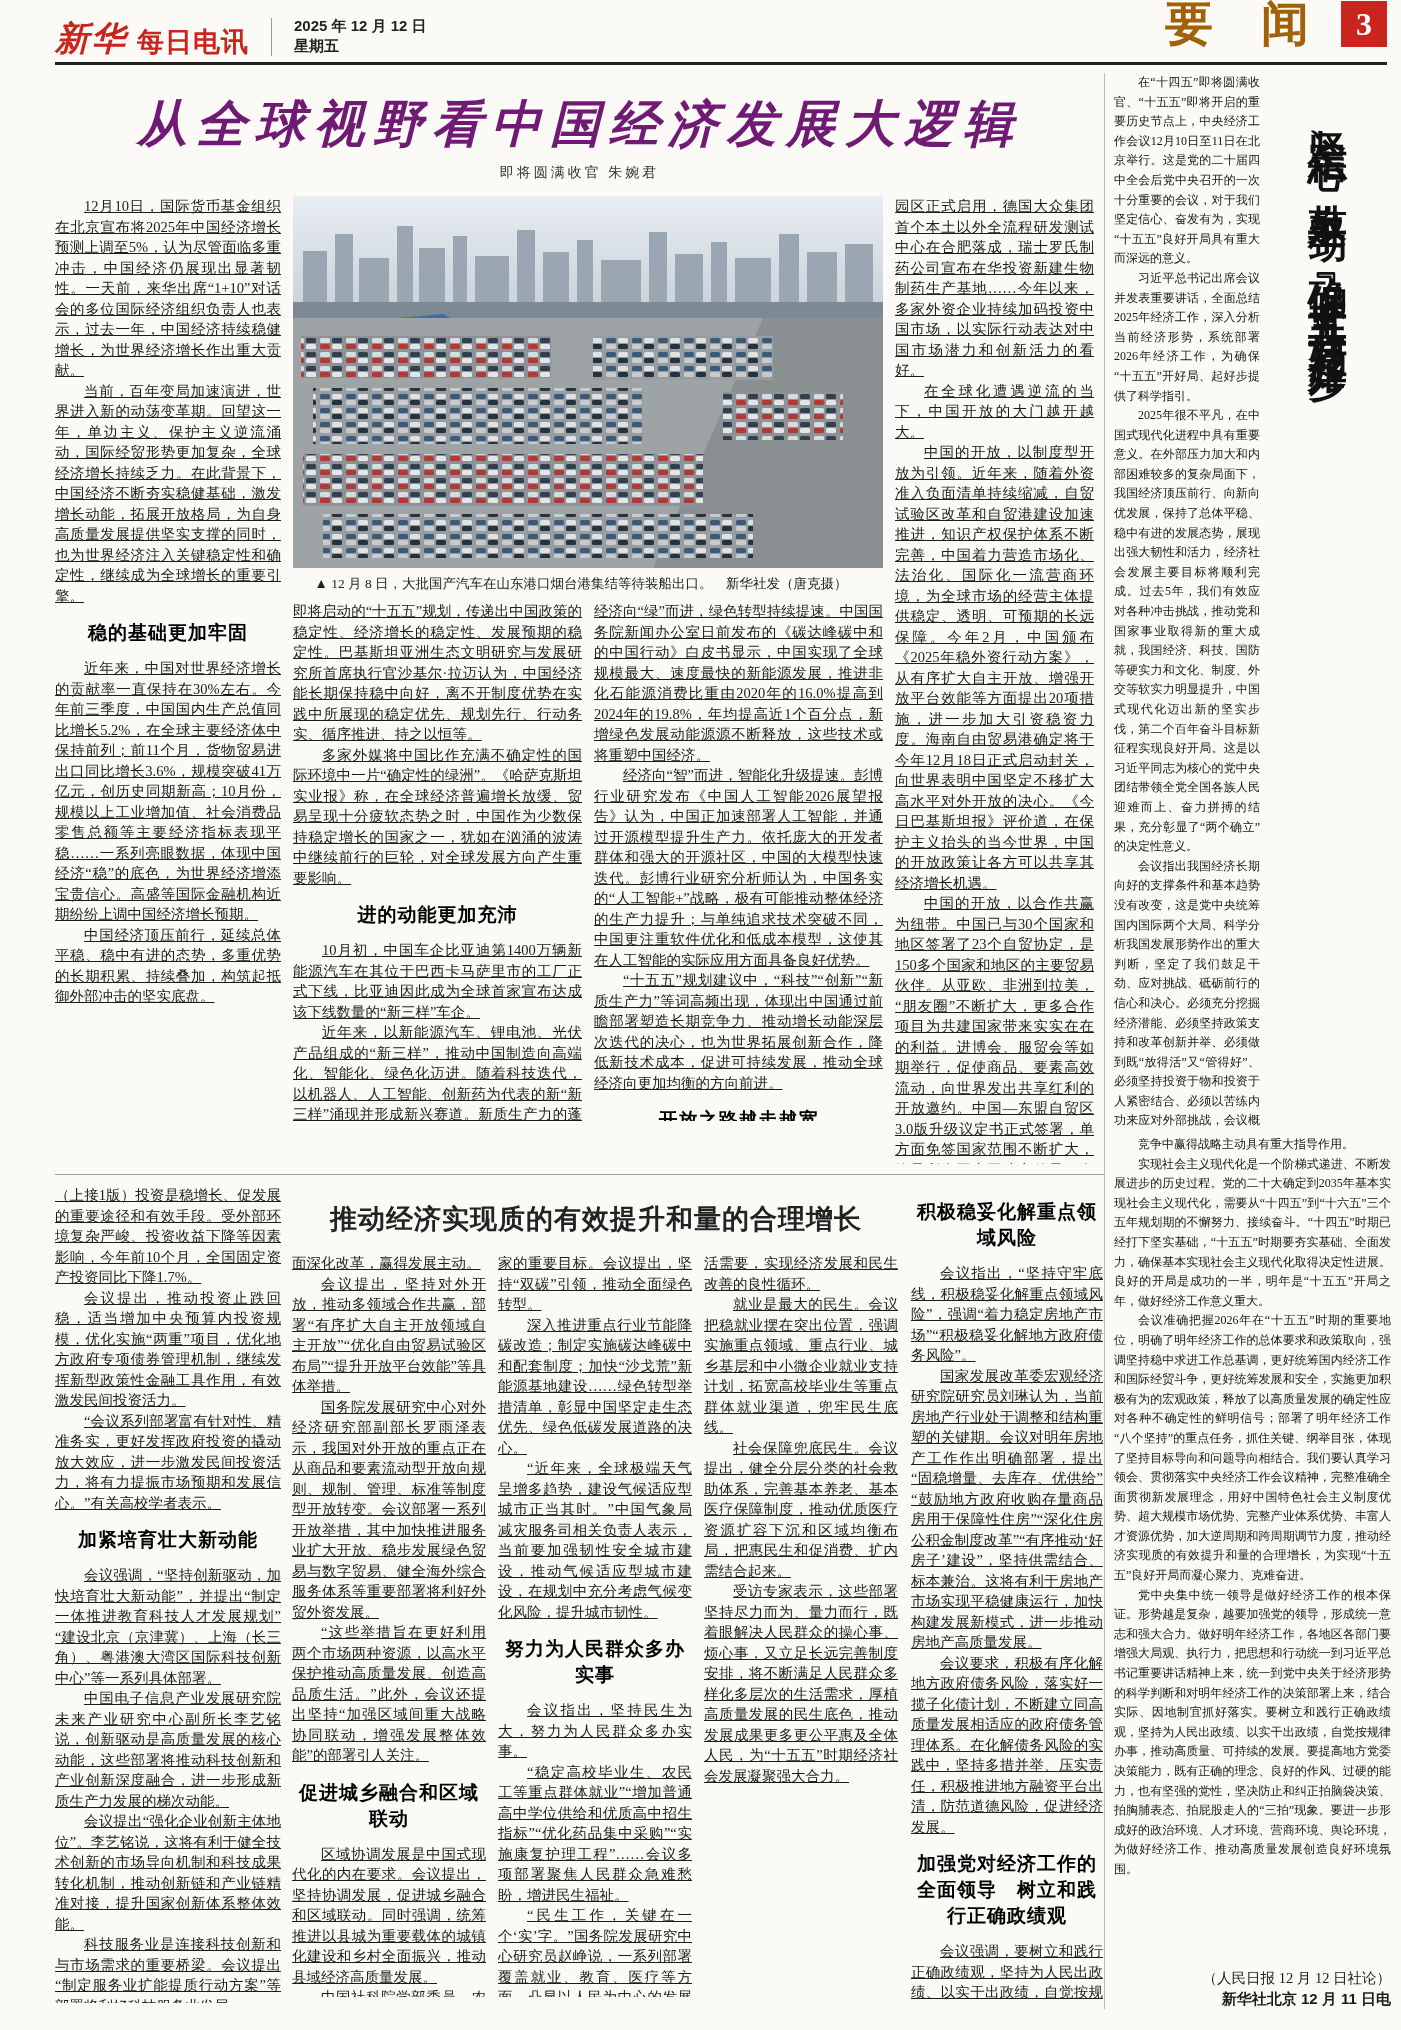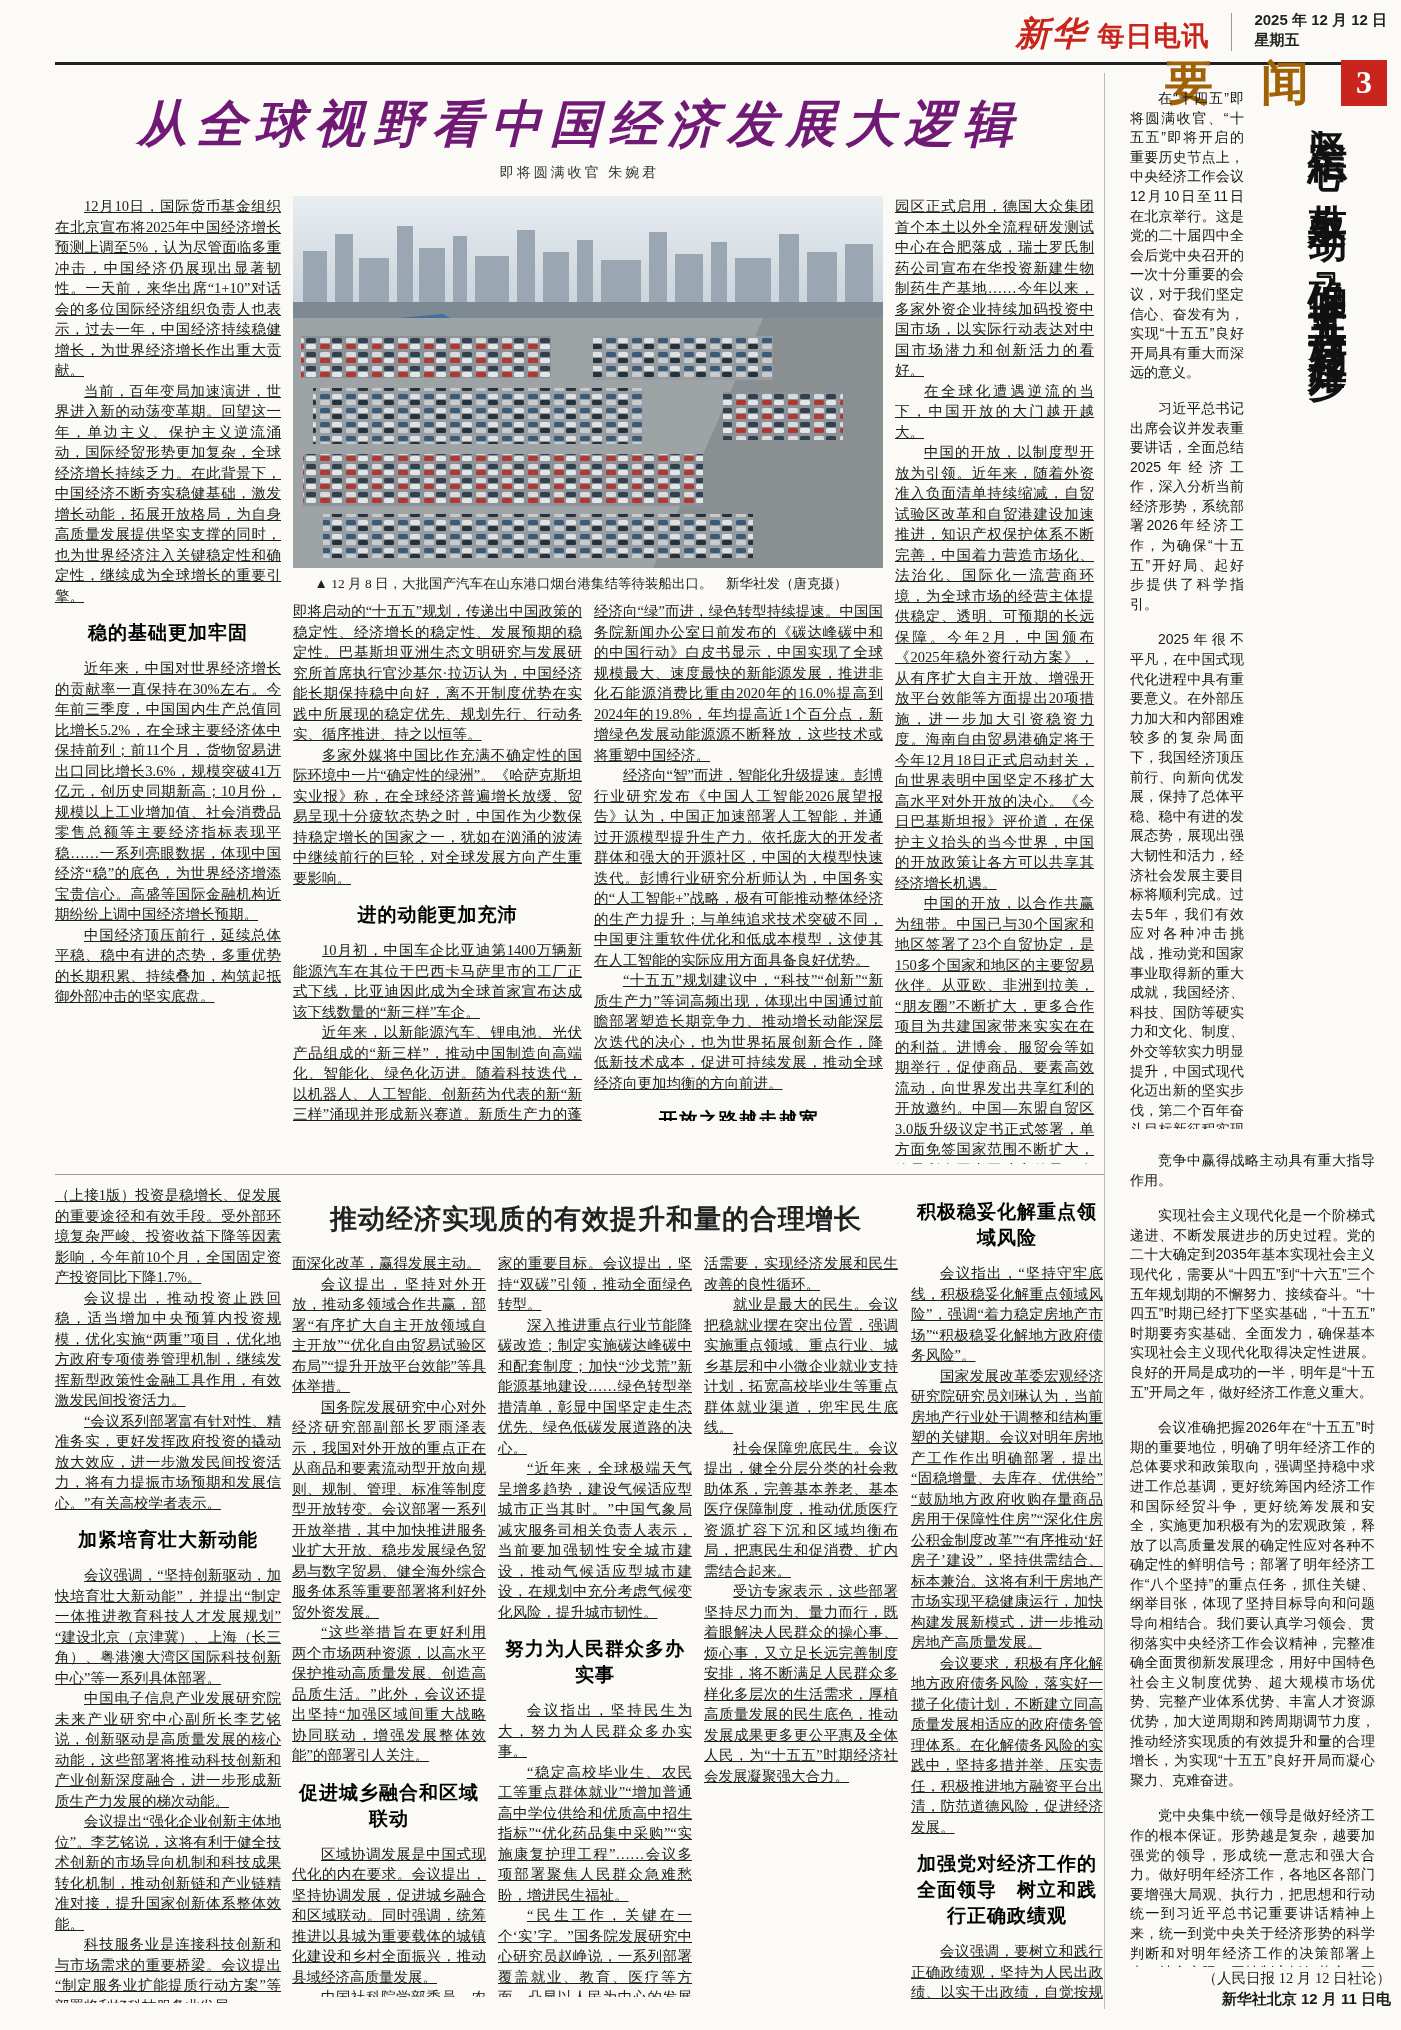--- a/index.html
+++ b/index.html
@@ -1,20 +1,20 @@
 <!DOCTYPE html>
 <html lang="zh"><head>
 <meta charset="utf-8">
 <style>
   html,body{margin:0;padding:0;background:#f4f3ef;}
   .page{position:relative;width:1401px;height:2030px;background:#fbfaf7;overflow:hidden;
         font-family:"Liberation Serif",serif;color:#1c1c1c;}
   
   .hdr{display:flex;align-items:flex-end;justify-content:space-between;
-       padding:10px 14px 6px 55px;height:46px;flex-direction:column;}
+       padding:10px 14px 6px 55px;height:46px;}
   .mast{display:flex;align-items:flex-end;gap:10px;}
   .mast-script{font-family:"Liberation Serif",serif;font-style:italic;font-weight:bold;
        color:#c9251c;font-size:34px;line-height:1;letter-spacing:2px;}
   .mast-rest{color:#c9251c;font-size:27px;font-weight:bold;line-height:1.05;letter-spacing:1px;
        font-family:"Liberation Sans",sans-serif;}
   .hdr-sep{width:1px;height:38px;background:#999;margin:0 12px;}
   .hdr-date{font-family:"Liberation Sans",sans-serif;font-size:15px;font-weight:bold;
        color:#222;line-height:1.35;}
   .hdr-right{display:flex;align-items:center;gap:14px;}
   .section-label{color:#a16207;font-size:48px;font-weight:bold;letter-spacing:18px;
@@ -54,22 +54,22 @@
   .b-col1{width:226px;height:818px;overflow:hidden;}
   .b-mid{width:608px;}
   .b-head{font-size:27px;font-weight:900;text-align:center;letter-spacing:1px;
       margin:16px 0 16px 0;color:#222;}
   .b-mid-cols{display:flex;gap:12px;}
   .b-mid-cols>div{width:194px;height:744px;overflow:hidden;}
   .b-col5{width:192px;height:818px;overflow:hidden;}
   
   .ed-top{display:flex;gap:8px;height:1056px;overflow:hidden;}
   .ed-col{width:146px;height:1056px;overflow:hidden;}
-  .ed-col p,.ed-wide p{font-size:14px;line-height:19.6px;text-align:justify;
-      margin:16px;text-indent:2em;font-family:Liberation Sans, sans-serif;color:#151515;}
+  .ed-col p,.ed-wide p{font-size:12px;line-height:19.6px;text-align:justify;
+      margin:0;text-indent:2em;font-family:Liberation Serif, serif;color:#151515;}
   .ed-vhead{width:118px;display:flex;justify-content:center;padding-top:26px;}
   .ed-vhead span{writing-mode:vertical-rl;font-size:39px;font-weight:900;
       letter-spacing:7px;line-height:1.15;color:#111;}
   .ed-wide{margin-top:6px;height:832px;overflow:hidden;}
   .ed-foot p{margin:2px 0 0 0;text-align:right;font-size:14.5px;}
   .ed-foot .ed-credit{font-family:"Liberation Serif",serif;}
   .ed-foot .ed-dateline{font-family:"Liberation Sans",sans-serif;font-weight:bold;font-size:15px;}
 </style>
 </head>
 <body>

